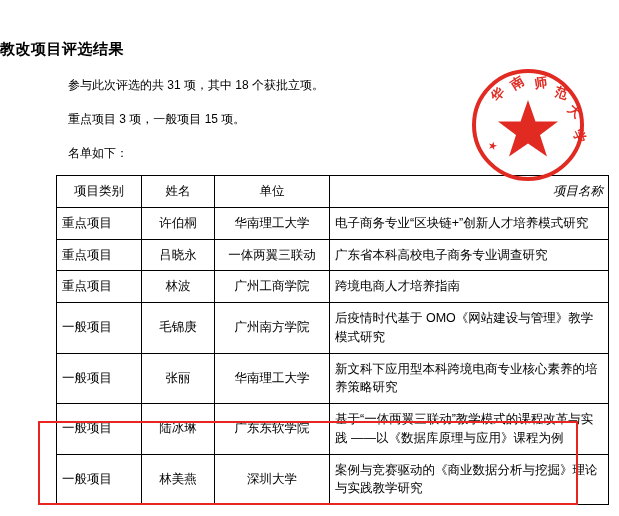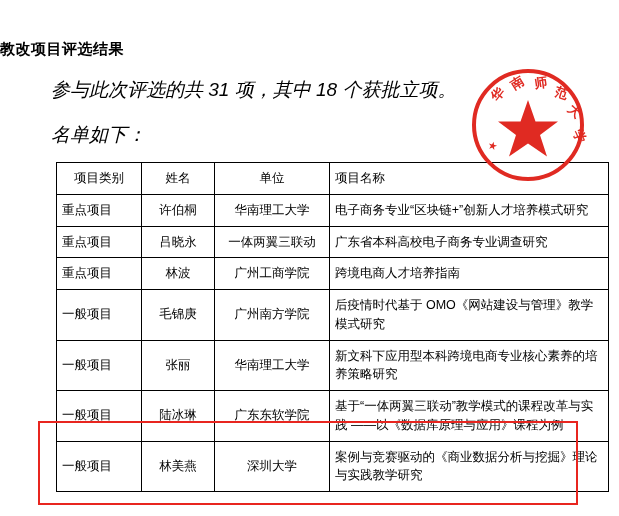--- a/index.html
+++ b/index.html
@@ -23,25 +23,24 @@
     padding: 0;
   }
   .doc-title {
     text-align: left;
     font-size: 15px;
     font-weight: bold;
     margin-top: 40px;
     letter-spacing: 0.5px;
   }
   .para {
-    font-size: 19px;
-    margin-left: 51px;
+    font-size: 12px;
+    margin-left: 68px;
     margin-top: 17px;
     line-height: 1.5;
-    font-style: italic;
   }
   .para-2 { margin-top: 16px; }
   .para-3 { margin-top: 16px; }
 
   table.result-table {
     border-collapse: collapse;
     margin-left: 56px;
     margin-top: 13px;
     width: 508px;
     table-layout: fixed;
@@ -87,29 +86,30 @@
   .seal svg { display: block; }
 </style>
 </head>
 <body>
 
 <div class="page">
 
   <div class="doc-title">教改项目评选结果</div>
 
   <div class="para para-1">参与此次评选的共 31 项，其中 18 个获批立项。</div>
+  <div class="para para-2">重点项目 3 项，一般项目 15 项。</div>
   <div class="para para-3">名单如下：</div>
 
   <table class="result-table">
     <thead>
       <tr>
         <th class="col-cat">项目类别</th>
         <th class="col-name">姓名</th>
         <th class="col-unit">单位</th>
-        <th class="col-proj" style="text-align:left;">项目名称</th>
+        <th class="col-proj" style="text-align:right;font-style:italic;">项目名称</th>
       </tr>
     </thead>
     <tbody>
       <tr>
         <td class="col-cat">重点项目</td>
         <td class="col-name">许伯桐</td>
         <td class="col-unit">华南理工大学</td>
         <td class="col-proj">电子商务专业“区块链+”创新人才培养模式研究</td>
       </tr>
       <tr>

